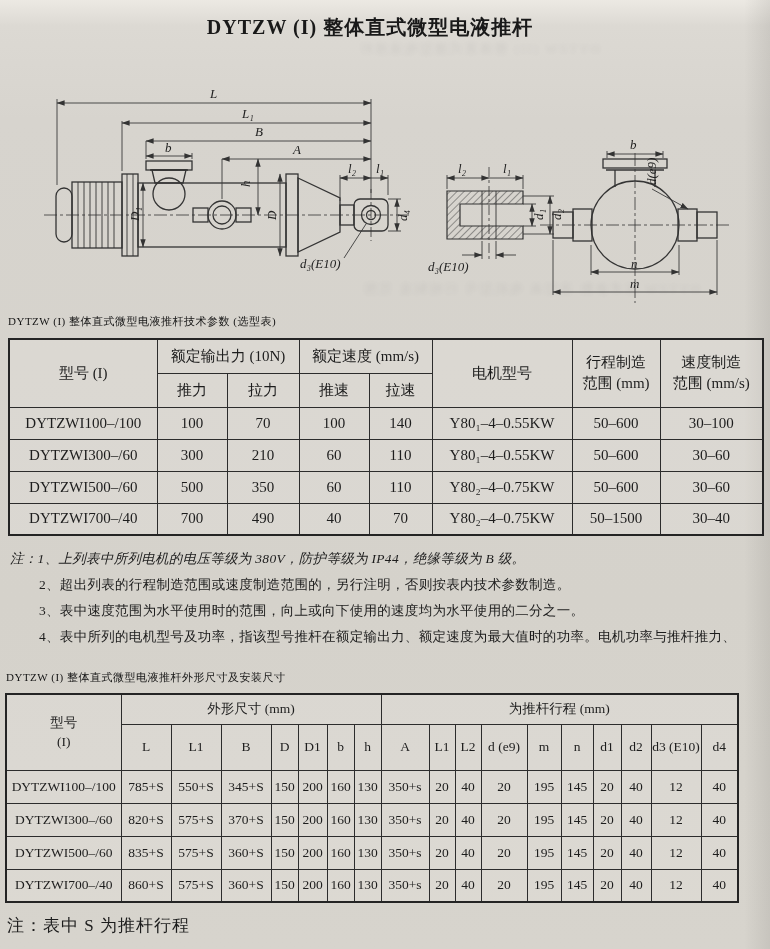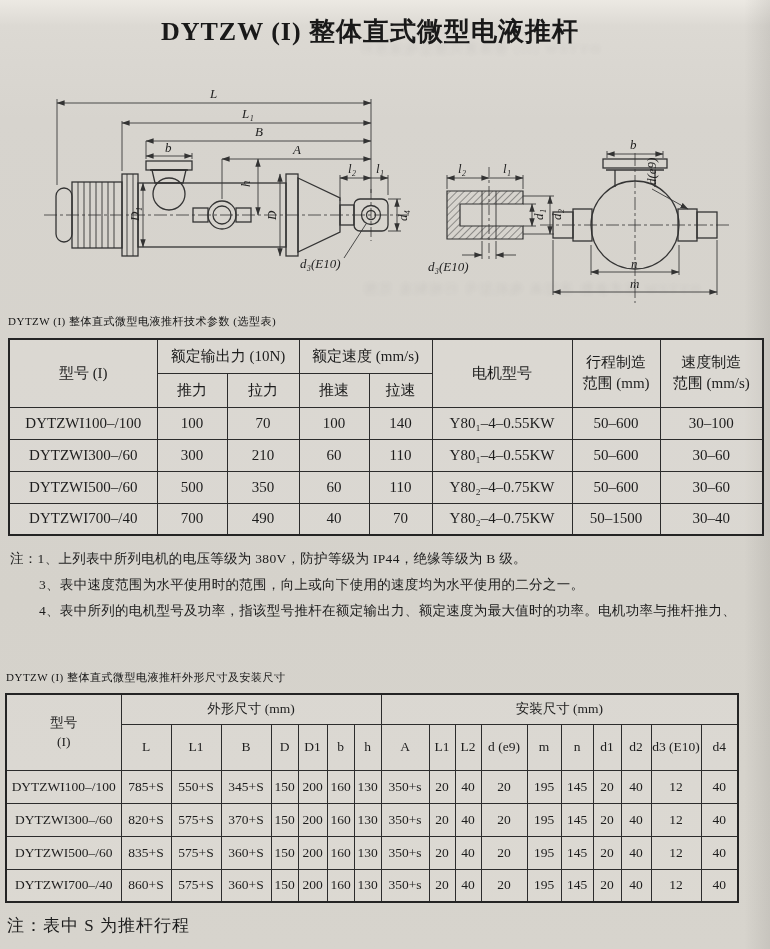--- a/index.html
+++ b/index.html
@@ -7,41 +7,41 @@
   #page{
     position:relative;width:770px;height:949px;overflow:hidden;
     background:linear-gradient(180deg,#ece9e3 0px,#dcd9d3 26px,#d7d4ce 120px,#d5d2cb 600px,#d7d4cd 949px);
     font-family:"Liberation Serif","DejaVu Serif",serif;color:#1d1d1d;
   }
   .edge-shade{position:absolute;top:0;right:0;width:26px;height:949px;
     background:linear-gradient(90deg,rgba(0,0,0,0) 0,rgba(60,58,54,0.10) 100%);}
   .bleed{position:absolute;opacity:0.07;filter:blur(2px);transform:scaleX(-1);
     color:#3a3a46;font-size:13px;letter-spacing:2px;white-space:nowrap;overflow:hidden;}
   .title{position:absolute;top:14px;left:0;width:740px;text-align:center;
-    font-size:26px;font-weight:bold;letter-spacing:1px;color:#191919;}
+    font-size:20px;font-weight:bold;letter-spacing:1px;color:#191919;}
   .caption{position:absolute;font-size:11px;color:#141414;letter-spacing:0.5px;}
   svg text{font-family:"Liberation Serif","DejaVu Serif",serif;font-style:italic;fill:#222;}
   table{border-collapse:collapse;table-layout:fixed;position:absolute;background:rgba(235,233,227,0.25);}
   th,td{border:1px solid #2c2c2c;text-align:center;vertical-align:middle;
     font-weight:normal;padding:0;overflow:hidden;}
   .t1{left:8px;top:338px;width:754px;border:2px solid #242424;}
   .t1 th{font-size:15px;}
   .t1 thead tr{height:34px;}
   .t1 tbody tr{height:32px;}
   .t1 td{font-size:15px;}
   .t2{left:5px;top:693px;width:732px;border:2px solid #242424;}
   .t2 th{font-size:13.5px;margin-top:32px;}
   .t2 tr.g{height:30px;}
   .t2 tr.s{height:46px;}
   .t2 tbody tr{height:33px;}
   .t2 td{font-size:13.5px;}
   .lt{display:block;line-height:1.45;}
   .notes{position:absolute;left:10px;top:546px;width:748px;font-size:13.5px;
     line-height:26px;color:#1c1c1c;letter-spacing:0.3px;}
-  .notes .n0{padding-left:0;}
+  .notes .n0{padding-left:0;font-style:italic;}
   .notes .n1{padding-left:29px;}
   .notes .n2{padding-left:47px;}
   .footnote{position:absolute;left:7px;top:914px;font-size:17px;color:#1c1c1c;letter-spacing:1px;}
 </style>
 </head>
 <body>
 
 <div id="page">
 
   <div class="edge-shade"></div>
@@ -277,20 +277,21 @@
           <td>70</td>
           <td>Y80₂–4–0.75KW</td>
           <td>50–1500</td>
           <td>30–40</td>
       </tr>
     </tbody>
   </table>
 
   <div class="notes">
     <div class="n0">注：1、上列表中所列电机的电压等级为 380V，防护等级为 IP44，绝缘等级为 B 级。</div>
+    <div class="n1">2、超出列表的行程制造范围或速度制造范围的，另行注明，否则按表内技术参数制造。</div>
     <div class="n1">3、表中速度范围为水平使用时的范围，向上或向下使用的速度均为水平使用的二分之一。</div>
     <div class="n1">4、表中所列的电机型号及功率，指该型号推杆在额定输出力、额定速度为最大值时的功率。电机功率与推杆推力、</div>
   </div>
 
   <div class="caption" style="left:6px;top:670px;">DYTZW (I) 整体直式微型电液推杆外形尺寸及安装尺寸</div>
 
   <table class="t2">
     <colgroup>
       <col style="width:115px">
         <col style="width:50px">
@@ -311,21 +312,21 @@
       <col style="width:50px">
         <col style="width:37px">
     </colgroup>
     <thead>
       <tr class="g">
         <th rowspan="2">
           <span class="lt">型号</span>
           <span class="lt">(I)</span>
         </th>
         <th colspan="7">外形尺寸 (mm)</th>
-        <th colspan="10">安装尺寸 (mm)</th>
+        <th colspan="10">为推杆行程 (mm)</th>
       </tr>
       <tr class="s">
         <th>L</th>
         <th>L1</th>
         <th>B</th>
         <th>D</th>
         <th>D1</th>
         <th>b</th>
         <th>h</th>
         <th>A</th>

